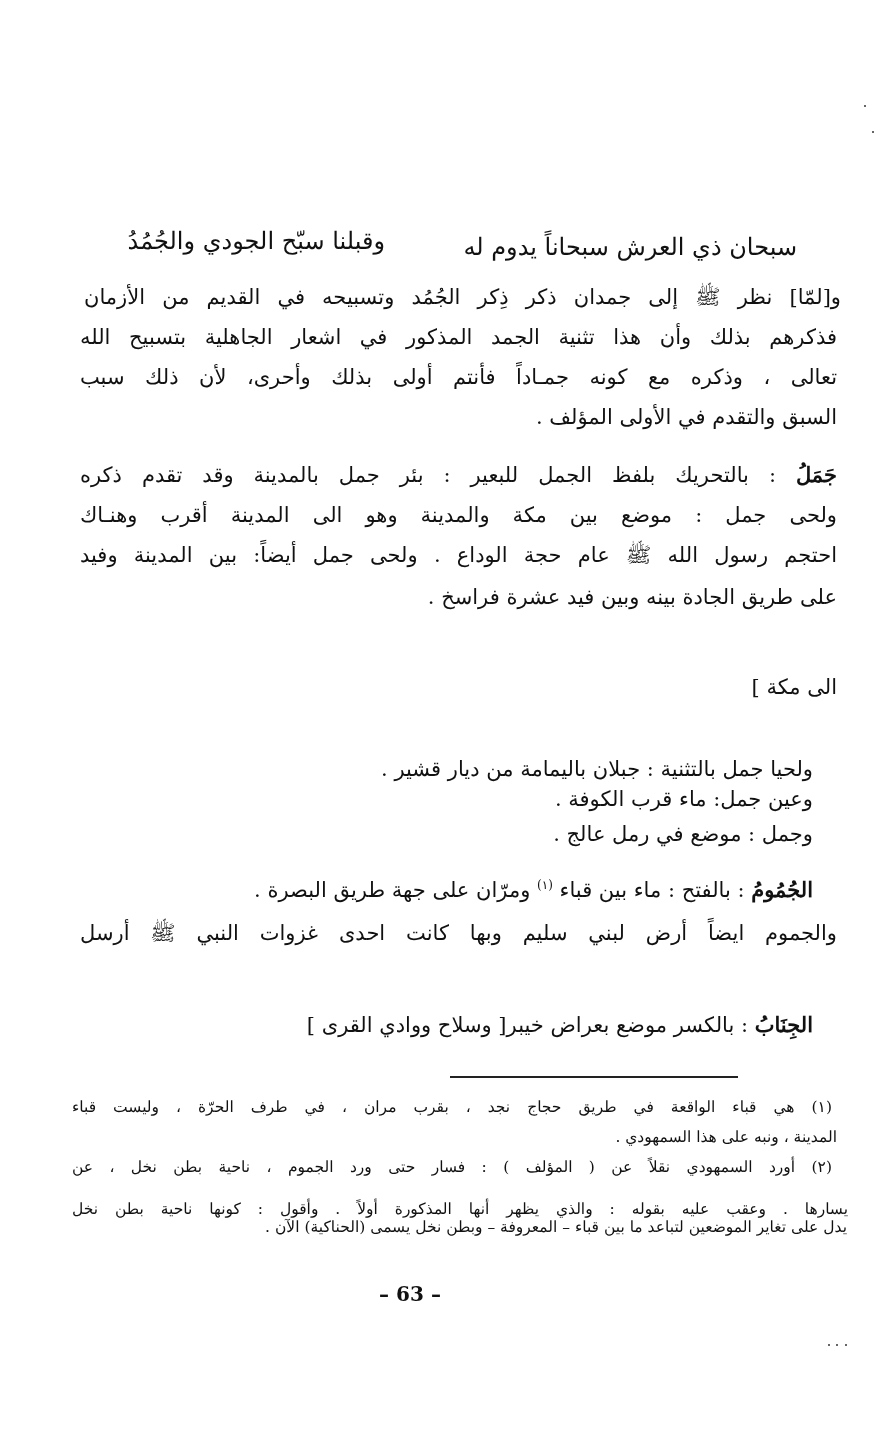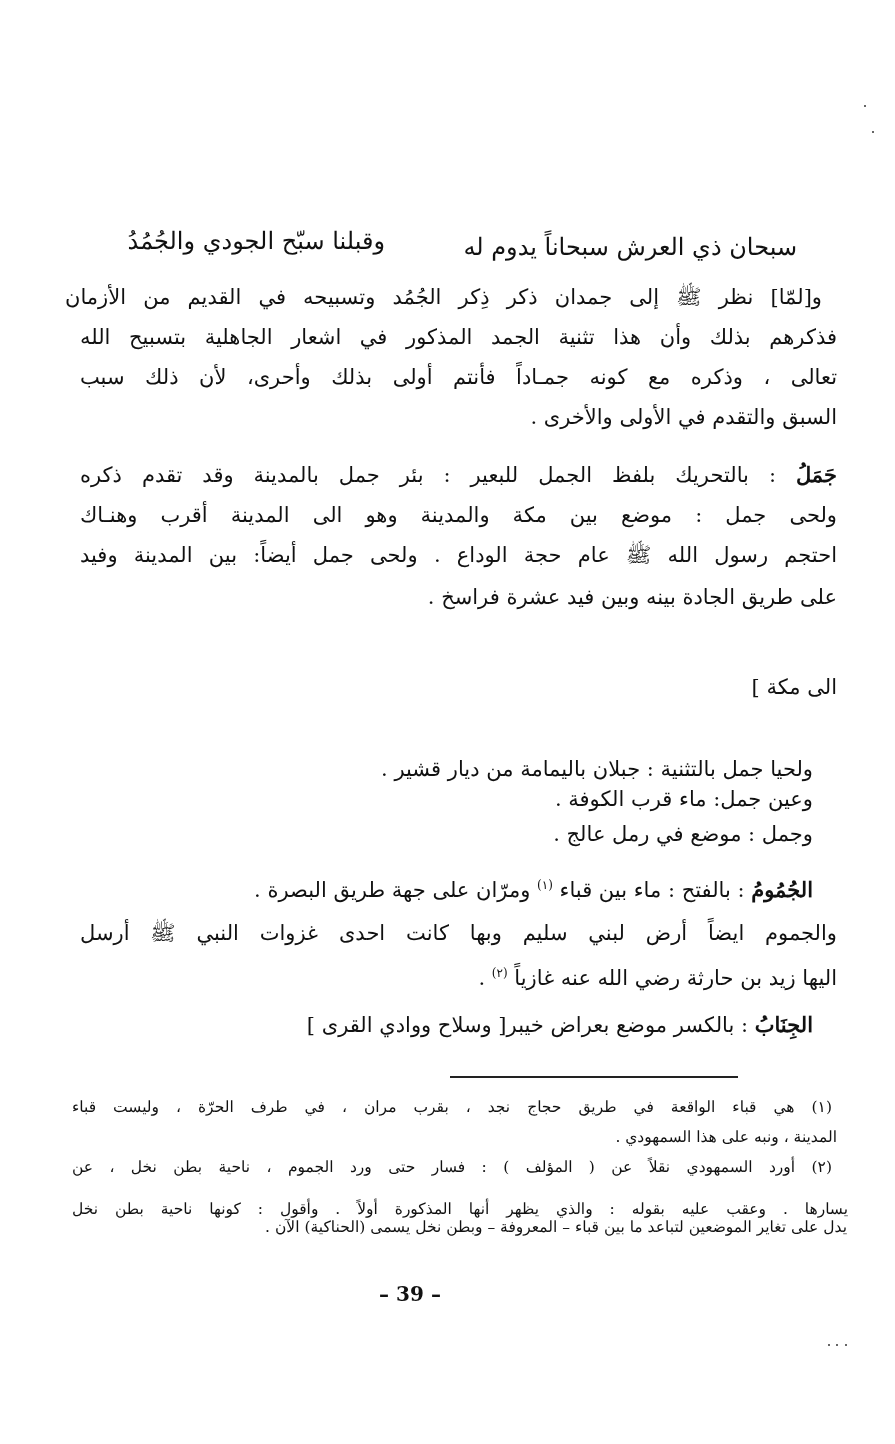--- a/index.html
+++ b/index.html
@@ -25,63 +25,58 @@
 
   <div class="dot" style="left:864px;top:105px;"></div>
   <div class="dot" style="left:872px;top:131px;"></div>
   <div class="dot" style="left:828px;top:1344px;"></div>
   <div class="dot" style="left:836px;top:1344px;"></div>
   <div class="dot" style="left:845px;top:1344px;"></div>
 
   <div class="verse-a" style="right:98px; top:232px;">سبحان ذي العرش سبحاناً يدوم له</div>
   <div class="verse-a" style="right:510px; top:226px;">وقبلنا سبّح الجودي والجُمُدُ</div>
 
-  <div class="line full" style="left:65px; width:757px; top:282px;">و[لمّا] نظر ﷺ إلى جمدان ذكر ذِكر الجُمُد وتسبيحه في القديم من الأزمان</div>
+  <div class="line full" style="left:84px; width:757px; top:282px;">و[لمّا] نظر ﷺ إلى جمدان ذكر ذِكر الجُمُد وتسبيحه في القديم من الأزمان</div>
   <div class="line full" style="left:80px; width:757px; top:322px;">فذكرهم بذلك وأن هذا تثنية الجمد المذكور في اشعار الجاهلية بتسبيح الله</div>
   <div class="line full" style="left:80px; width:757px; top:362px;">تعالى ، وذكره مع كونه جمـاداً فأنتم أولى بذلك وأحرى، لأن ذلك سبب</div>
-  <div class="line" style="right:58px; top:402px;">السبق والتقدم في الأولى والأخرى .</div>
+  <div class="line" style="right:58px; top:402px;">السبق والتقدم في الأولى المؤلف .</div>
 
   <div class="line full" style="left:80px; width:757px; top:460px;">
     <span class="b">جَمَلُ</span><span> : بالتحريك بلفظ الجمل للبعير : بئر جمل بالمدينة وقد تقدم ذكره</span>
   </div>
   <div class="line full" style="left:80px; width:757px; top:500px;">ولحى جمل : موضع بين مكة والمدينة وهو الى المدينة أقرب وهنـاك</div>
   <div class="line full" style="left:80px; width:757px; top:540px;">احتجم رسول الله ﷺ عام حجة الوداع . ولحى جمل أيضاً: بين المدينة وفيد</div>
   <div class="line" style="right:58px; top:582px;">على طريق الجادة بينه وبين فيد عشرة فراسخ .</div>
 
   <div class="line" style="right:58px; top:672px;">الى مكة ]</div>
 
   <div class="line" style="right:82px; top:725px;margin-top:29px;">ولحيا جمل بالتثنية : جبلان باليمامة من ديار قشير .</div>
   <div class="line" style="right:82px; top:772px;margin-top:12px;">وعين جمل: ماء قرب الكوفة .</div>
   <div class="line" style="right:82px; top:819px;margin-left:8px;">وجمل : موضع في رمل عالج .</div>
 
   <div class="line" style="right:82px; top:870px;">
     <span class="b">الجُمُومُ</span><span> : بالفتح : ماء بين قباء</span>
     <sup>(١)</sup>
     <span>ومرّان على جهة طريق البصرة .</span>
   </div>
   <div class="line full" style="left:80px; width:757px; top:918px;">والجموم ايضاً أرض لبني سليم وبها كانت احدى غزوات النبي ﷺ أرسل</div>
-  <div class="line" style="right:58px; top:958px;">
-    <span>اليها زيد بن حارثة رضي الله عنه غازياً</span>
-    <sup>(٢)</sup>
-    <span> .</span>
-  </div>
 
   <div class="line" style="right:82px; top:1010px;">
     <span class="b">الجِنَابُ</span><span> : بالكسر موضع بعراض خيبر[ وسلاح ووادي القرى ]</span>
   </div>
 
   <div class="rule"></div>
 
   <div class="line fn full" style="left:72px; width:760px; top:1096px;">
     <span>(١)</span>
     <span>هي قباء الواقعة في طريق حجاج نجد ، بقرب مران ، في طرف الحرّة ، وليست قباء</span>
   </div>
   <div class="line fn" style="right:58px; top:1126px;">المدينة ، ونبه على هذا السمهودي .</div>
 
   <div class="line fn full" style="left:72px; width:760px; top:1156px;">
     <span>(٢)</span>
     <span>أورد السمهودي نقلاً عن ( المؤلف ) : فسار حتى ورد الجموم ، ناحية بطن نخل ، عن</span>
   </div>
   <div class="line fn full" style="left:72px; width:776px; top:1186px;margin-top:12px;">يسارها . وعقب عليه بقوله : والذي يظهر أنها المذكورة أولاً . وأقول : كونها ناحية بطن نخل</div>
   <div class="line fn" style="right:48px; top:1216px;">يدل على تغاير الموضعين لتباعد ما بين قباء – المعروفة – وبطن نخل يسمى (الحناكية) الآن .</div>
 
-  <div class="pagenum">– 39 –</div>
+  <div class="pagenum">– 63 –</div>
 </div>
 
 </body></html>

